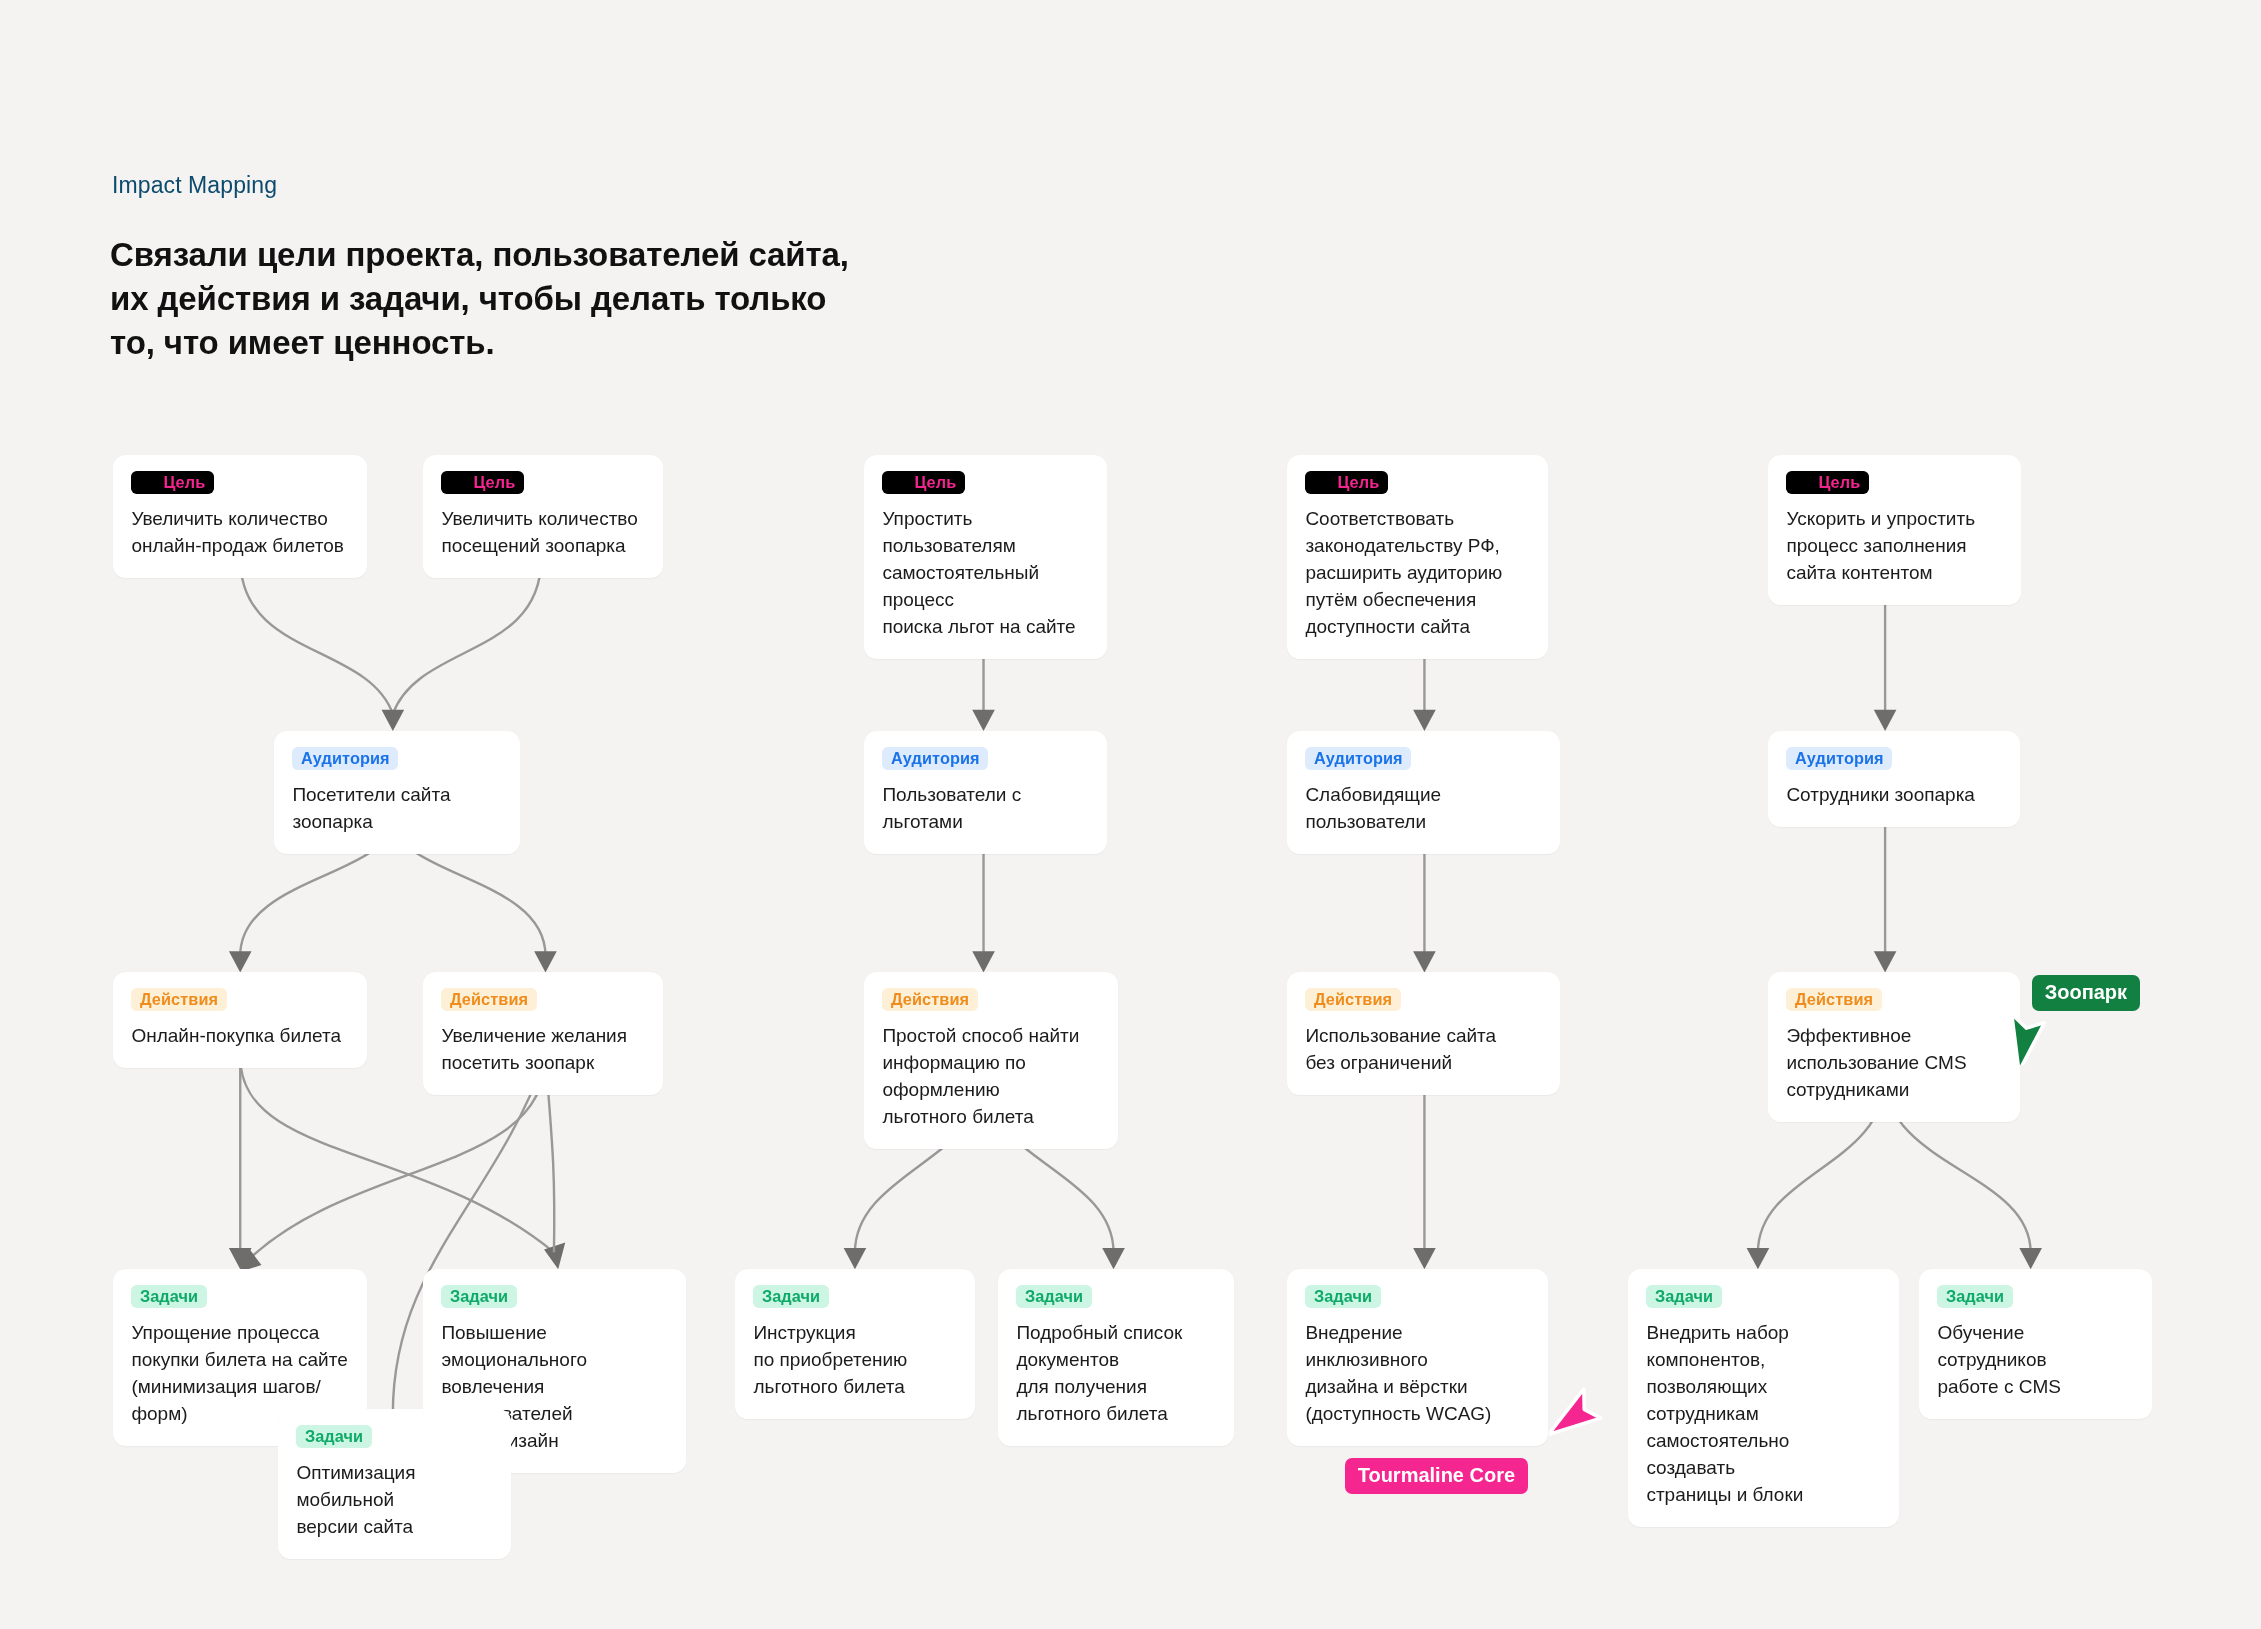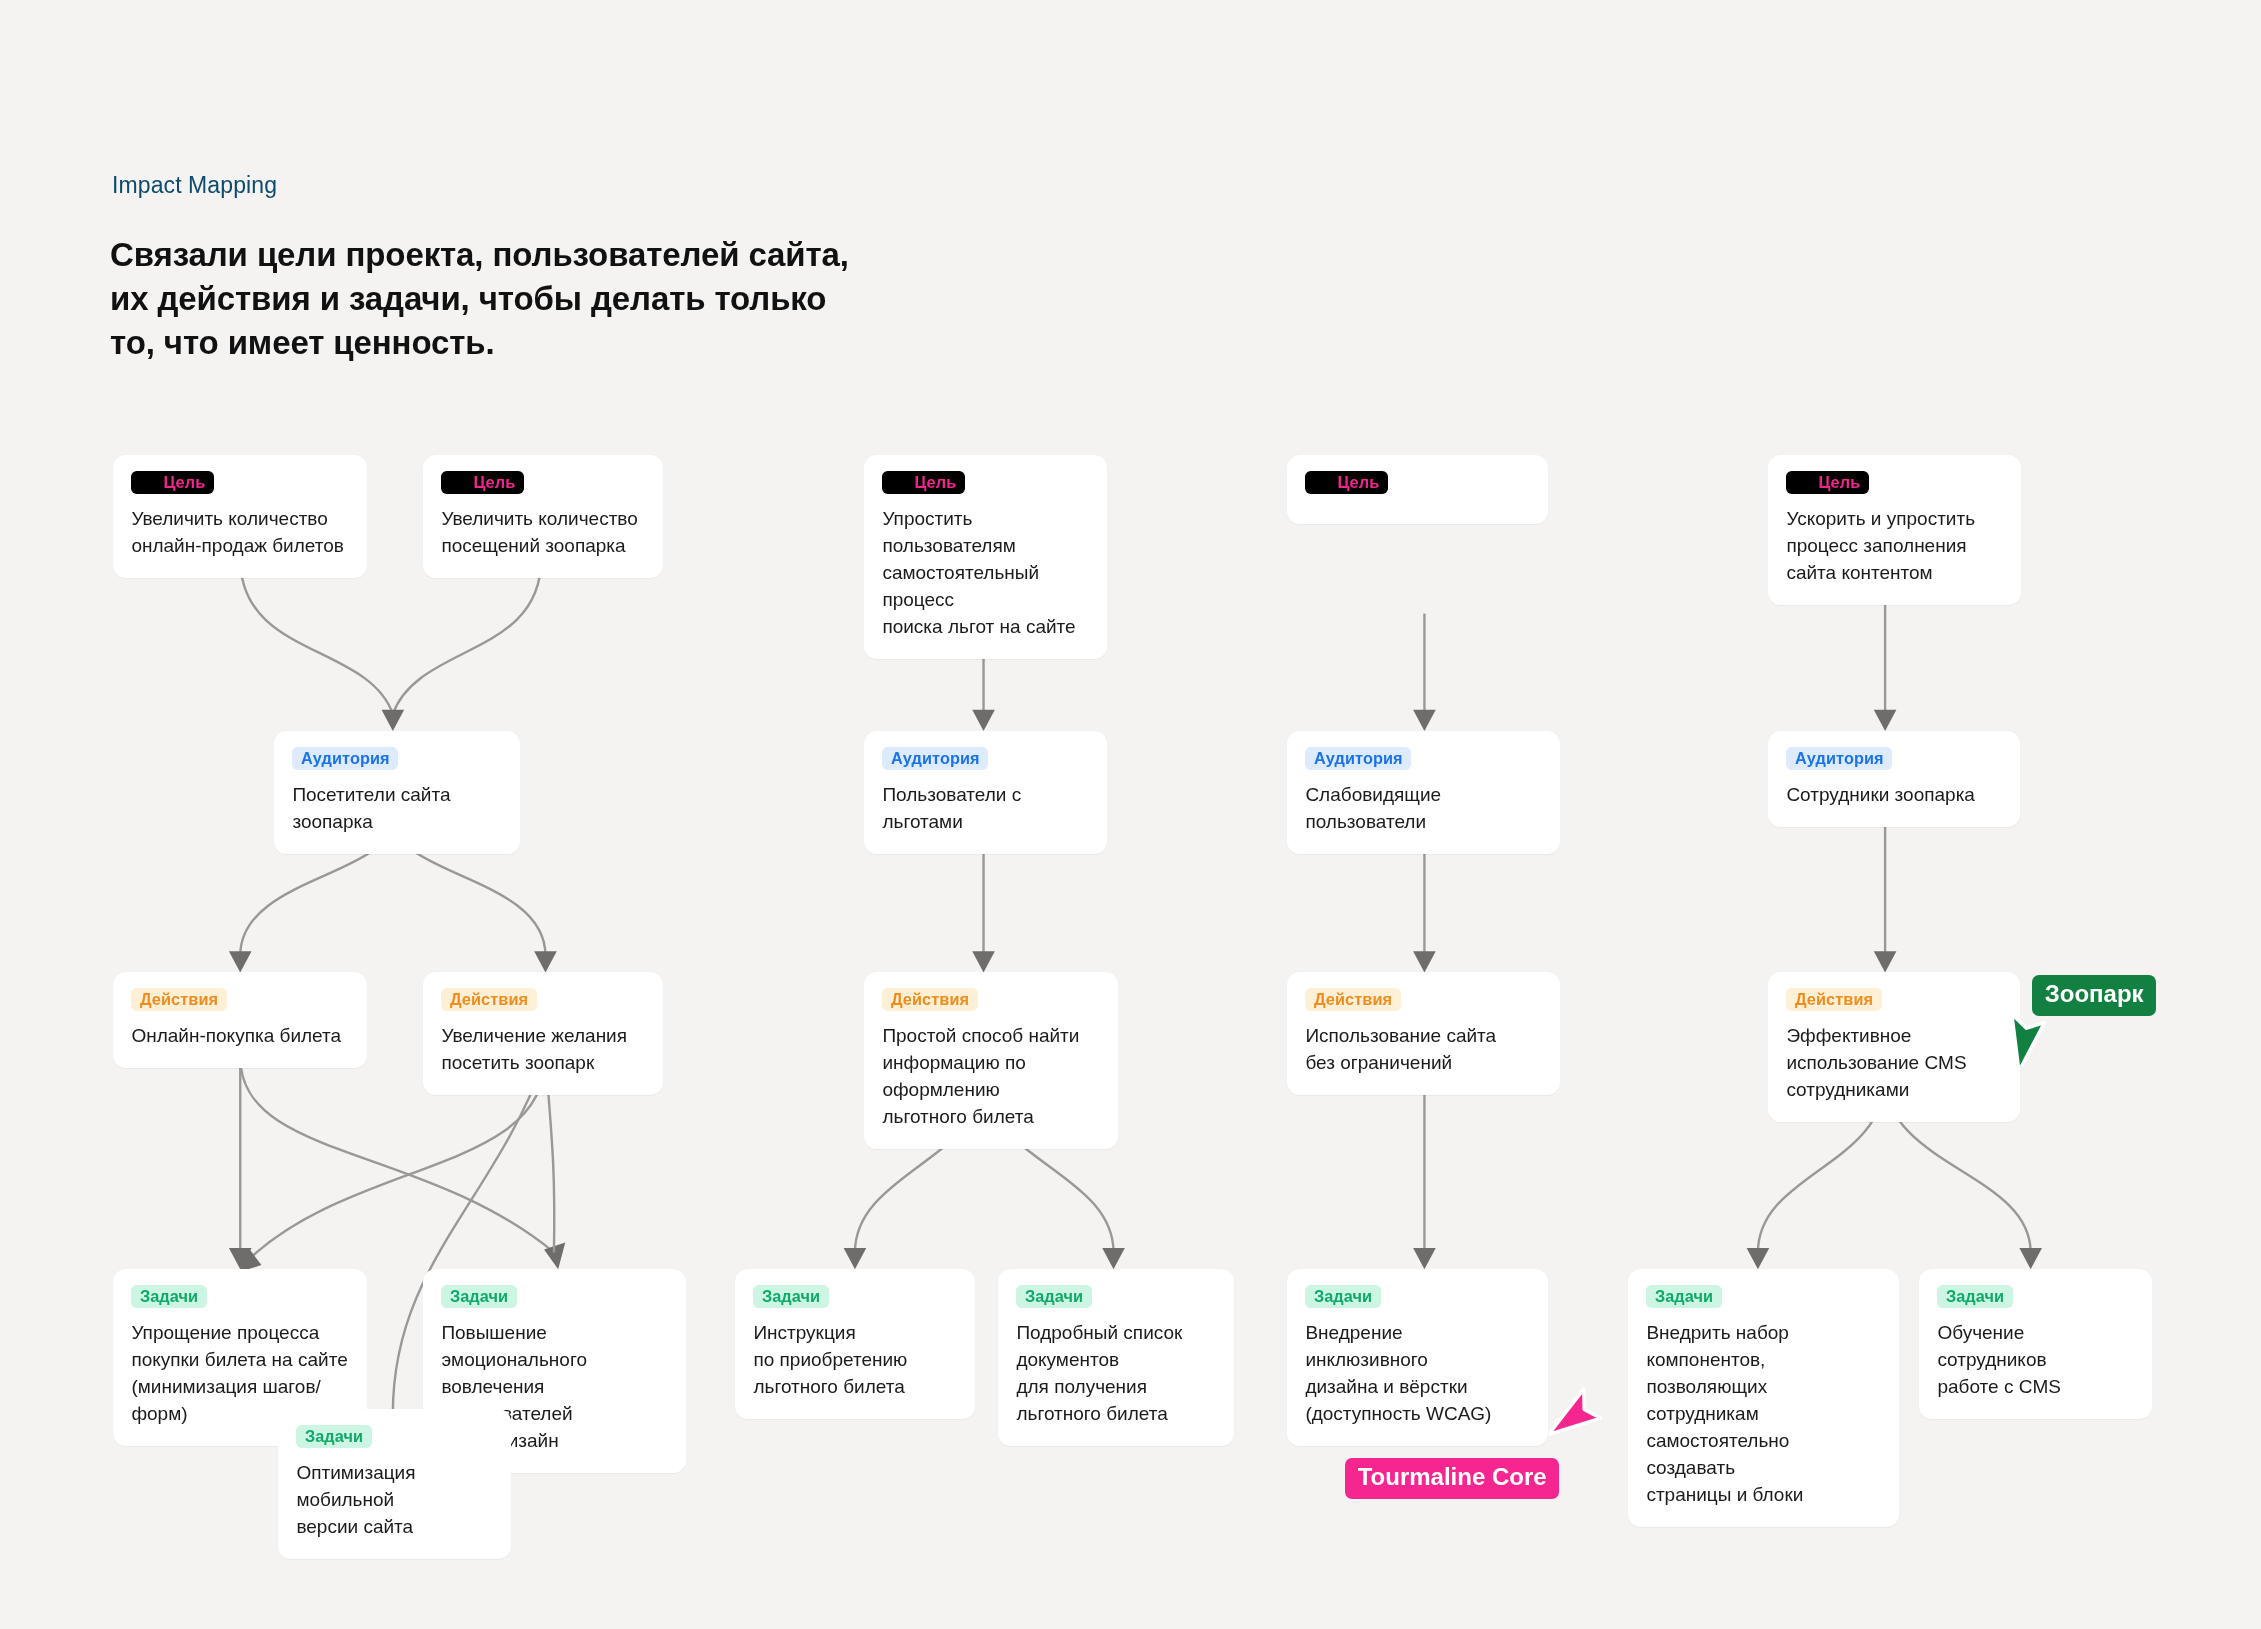--- a/index.html
+++ b/index.html
@@ -60,21 +60,21 @@
     color: #1b1b1b;
     white-space: pre-line;
   }
 
   
   .cursor-label {
     position: absolute;
     display: inline-block;
     border-radius: 7px;
     padding: 6.4px 12.7px 7.8px 12.7px;
-    font-size: 24px;
+    font-size: 20px;
     font-weight: 700;
     color: #ffffff;
     line-height: 1.1;
     white-space: nowrap;
   }
   #label-zoo  { background: #128041; }
   #label-tc   { background: #f5268f; margin-top: 36px; }
   .cursor-arrow { position: absolute; }
 </style>
 </head>
@@ -152,20 +152,25 @@
 
   <div class="card" style="left:864px; top:455px; width:243px;">
     <span class="tag goal">Цель</span>
     <div class="body">Упростить пользователям
 самостоятельный процесс
 поиска льгот на сайте</div>
   </div>
 
   <div class="card" style="left:1287px; top:455px; width:261px;">
     <span class="tag goal">Цель</span>
+    <div class="body">Соответствовать
+законодательству РФ,
+расширить аудиторию
+путём обеспечения
+доступности сайта</div>
   </div>
 
   <div class="card" style="left:1768px; top:455px; width:253px;">
     <span class="tag goal">Цель</span>
     <div class="body">Ускорить и упростить
 процесс заполнения
 сайта контентом</div>
   </div>
 
   <div class="card" style="left:274px; top:731px; width:246px;">

